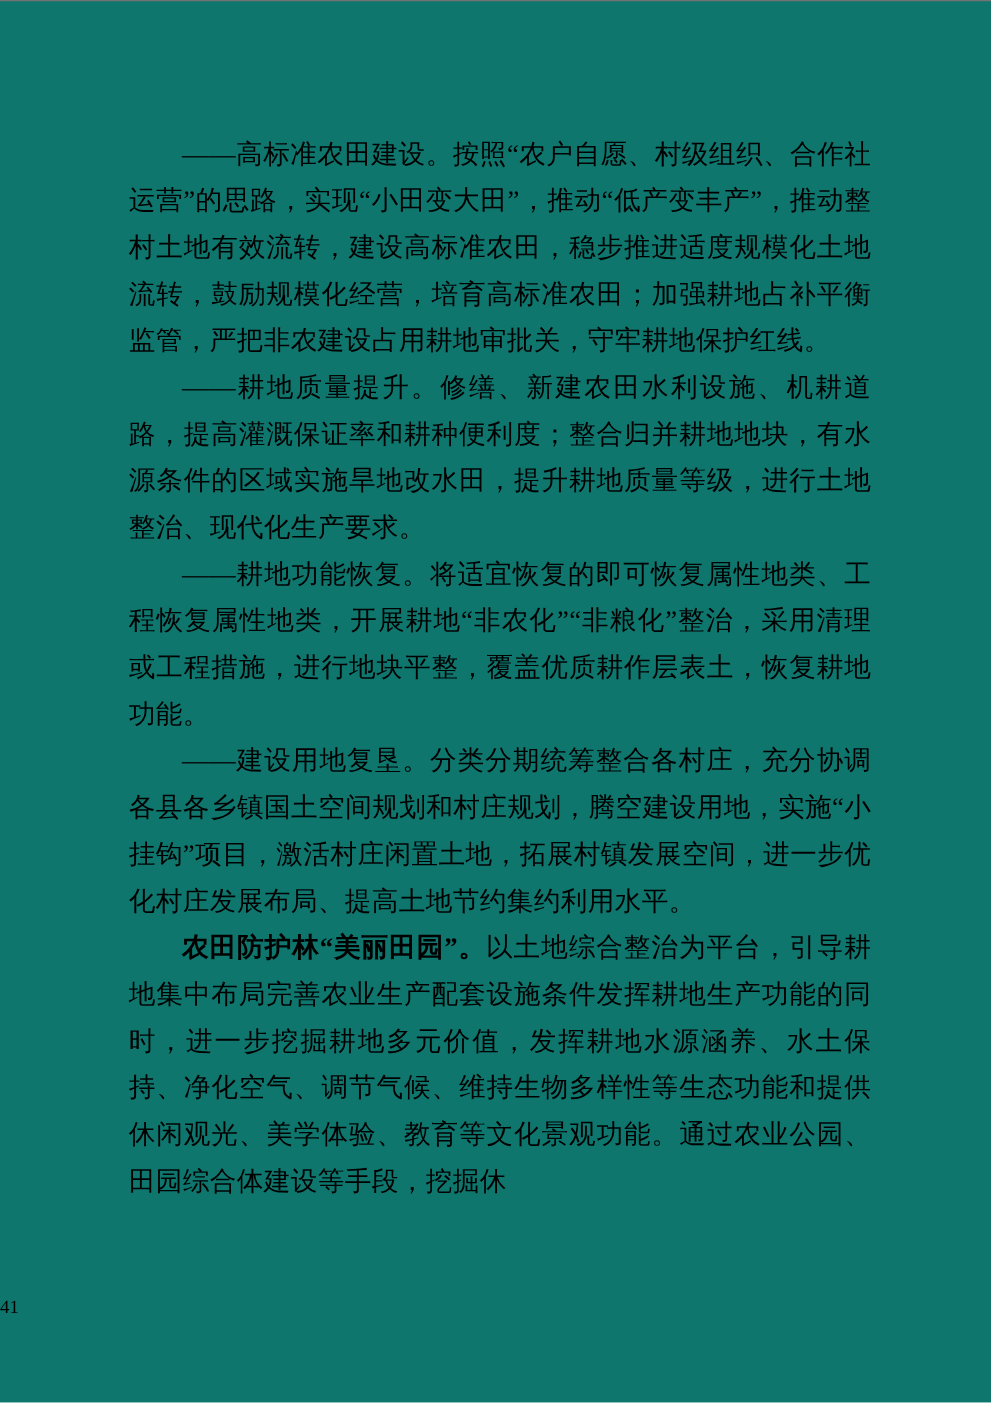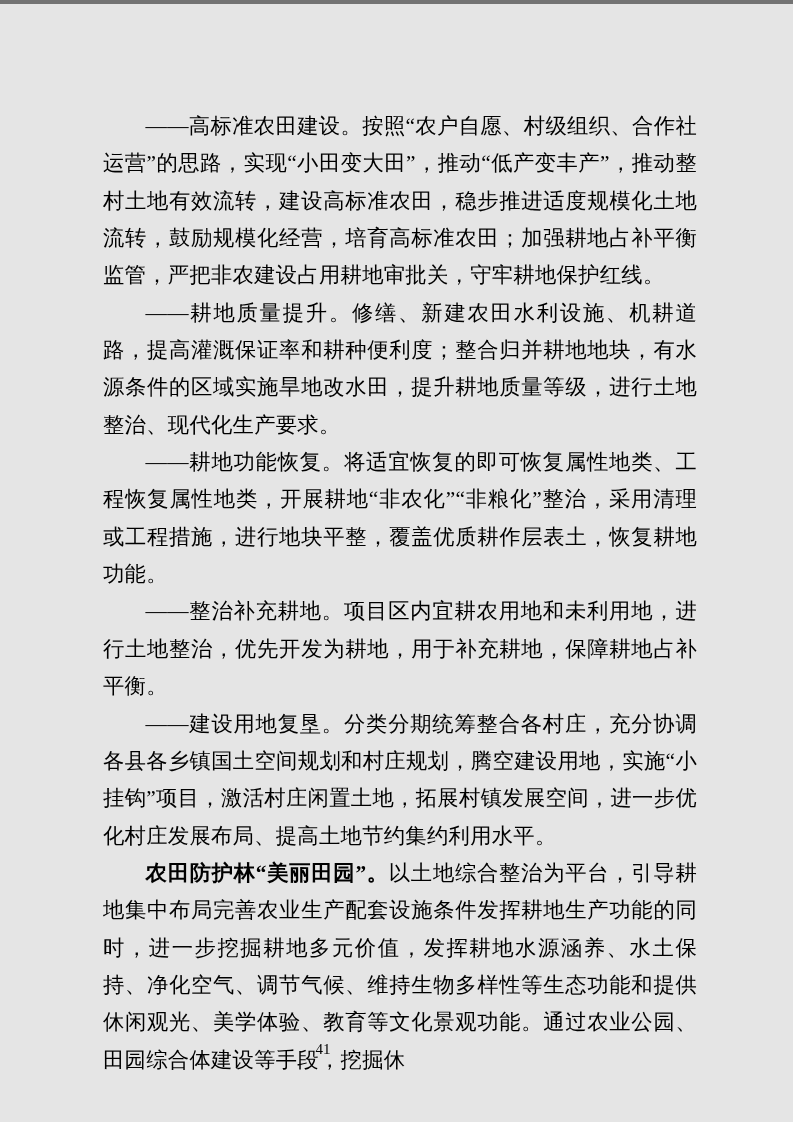--- a/index.html
+++ b/index.html
@@ -4,25 +4,25 @@
 <style>
   html, body {
     margin: 0;
     padding: 0;
     background: #ffffff;
   }
   .page {
     position: relative;
     width: 793px;
     height: 1122px;
-    background: #e5e5e5;
+    background: #0f766e;
     overflow: hidden;
     font-family: "Liberation Serif", "DejaVu Serif", serif;
     color: #000000;
-    border-top: 4px solid #737373;
+    border-top: 1px solid #737373;
     box-sizing: border-box;
     padding-left: 20px;
   }
   .text-block {
     position: absolute;
     left: 103px;
     top: 104px;
     width: 594px;
     font-size: 21.3px;
     line-height: 37.35px;
@@ -35,32 +35,31 @@
     text-indent: 2em;
   }
   .para .lead {
     font-weight: bold;
   }
   .page-number {
     position: absolute;
     top: 1036px;
     left: 0;
     width: 646px;
-    text-align: center;
+    text-align: left;
     font-size: 15px;
     line-height: 18px;
     color: #000000;
   }
 </style>
 </head>
 <body>
 
 <div class="page">
   <div class="text-block" id="paragraphs">
       <p class="para"><span>——高标准农田建设。按照“农户自愿、村级组织、合作社运营”的思路，实现“小田变大田”，推动“低产变丰产”，推动整村土地有效流转，建设高标准农田，稳步推进适度规模化土地流转，鼓励规模化经营，培育高标准农田；加强耕地占补平衡监管，严把非农建设占用耕地审批关，守牢耕地保护红线。</span></p>
       <p class="para"><span>——耕地质量提升。修缮、新建农田水利设施、机耕道路，提高灌溉保证率和耕种便利度；整合归并耕地地块，有水源条件的区域实施旱地改水田，提升耕地质量等级，进行土地整治、现代化生产要求。</span></p>
       <p class="para"><span>——耕地功能恢复。将适宜恢复的即可恢复属性地类、工程恢复属性地类，开展耕地“非农化”“非粮化”整治，采用清理或工程措施，进行地块平整，覆盖优质耕作层表土，恢复耕地功能。</span></p>
-      <p class="para"><span>——整治补充耕地。项目区内宜耕农用地和未利用地，进行土地整治，优先开发为耕地，用于补充耕地，保障耕地占补平衡。</span></p>
       <p class="para"><span>——建设用地复垦。分类分期统筹整合各村庄，充分协调各县各乡镇国土空间规划和村庄规划，腾空建设用地，实施“小挂钩”项目，激活村庄闲置土地，拓展村镇发展空间，进一步优化村庄发展布局、提高土地节约集约利用水平。</span></p>
       <p class="para"><span class="lead">农田防护林“美丽田园”。</span><span>以土地综合整治为平台，引导耕地集中布局完善农业生产配套设施条件发挥耕地生产功能的同时，进一步挖掘耕地多元价值，发挥耕地水源涵养、水土保持、净化空气、调节气候、维持生物多样性等生态功能和提供休闲观光、美学体验、教育等文化景观功能。通过农业公园、田园综合体建设等手段，挖掘休</span></p>
     </div>
   <div class="page-number">41</div>
 </div>
 
 </body></html>

